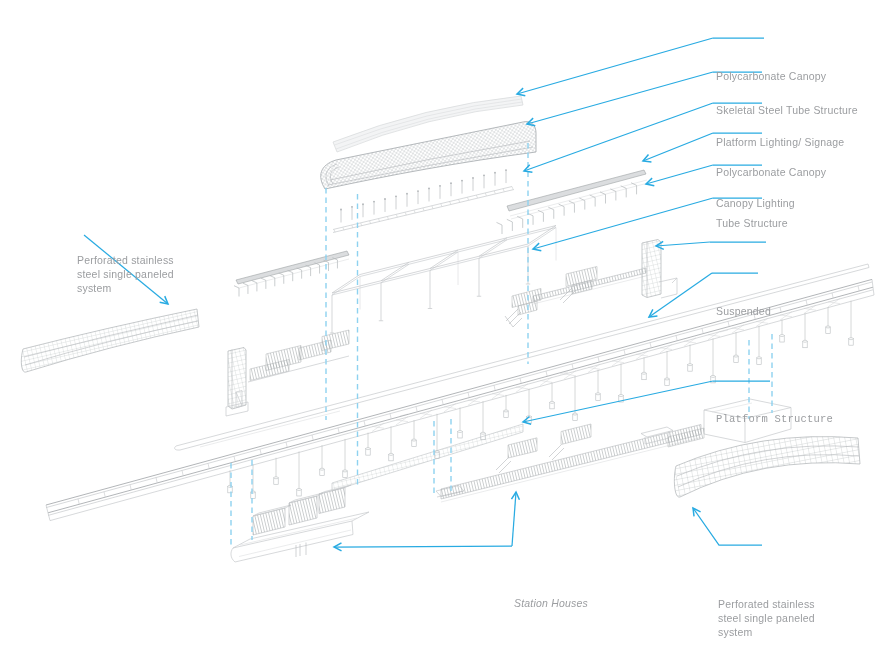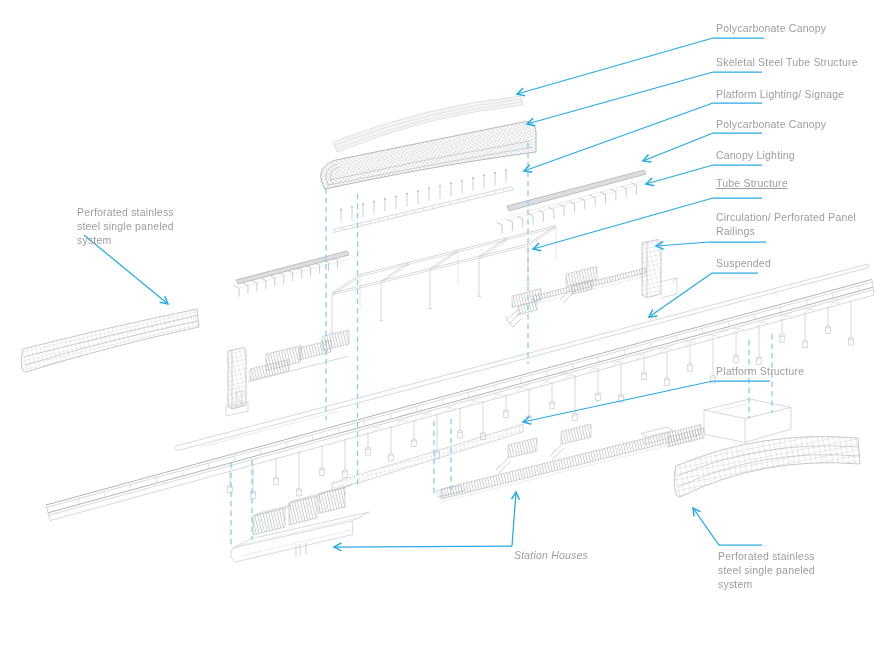--- a/index.html
+++ b/index.html
@@ -1,20 +1,20 @@
 <!DOCTYPE html>
 <html><head>
 <meta charset="utf-8">
 <style>
   html,body{margin:0;padding:0;background:#fff;}
   .stage{position:relative;width:880px;height:660px;background:#fff;overflow:hidden;
          font-family:"Liberation Sans", sans-serif;}
   .stage svg{position:absolute;left:0;top:0;}
   .lbl{position:absolute;font-size:10.5px;line-height:14px;color:#9b9da0;
-       letter-spacing:.2px;white-space:normal;}
+       letter-spacing:.2px;white-space:normal;margin-top:48px;}
   .w   {stroke:#c6c9cc;stroke-width:.7;fill:none;}
   .wf  {stroke:#d6d8da;stroke-width:.5;fill:none;}
   .wd  {stroke:#a9adb0;stroke-width:.9;fill:none;}
   .wm  {stroke:#b3b7ba;stroke-width:.6;fill:none;}
   .bl  {stroke:#29abe2;stroke-width:1.25;fill:none;}
   .ul  {stroke:#29abe2;stroke-width:1.25;}
   .dsh {stroke:#8ed2f0;stroke-width:1.4;stroke-dasharray:5.5 4;}
 </style>
 </head>
 <body>
@@ -497,20 +497,19 @@
     <line class="bl" x1="84" y1="235" x2="168" y2="304" marker-end="url(#arw)"></line>
     <path class="bl" d="M762,545 L719,545 L693,508" marker-end="url(#arw)"></path>
   </g>
 </svg>
 
   <div class="lbl" style="left:716px;top:21px;">Polycarbonate Canopy</div>
   <div class="lbl" style="left:716px;top:55px;">Skeletal Steel Tube Structure</div>
   <div class="lbl" style="left:716px;top:87px;">Platform Lighting/ Signage</div>
   <div class="lbl" style="left:716px;top:117px;">Polycarbonate Canopy</div>
   <div class="lbl" style="left:716px;top:148px;">Canopy Lighting</div>
-  <div class="lbl" style="left:716px;top:176px;text-decoration:underline;">Tube Structure</div>
-  <div class="lbl" style="left:716px;top:210px;width:142px;">Circulation/ Perforated Panel Railings</div>
+  <div class="lbl" style="left:716px;top:168px;">Tube Structure</div>
   <div class="lbl" style="left:716px;top:256px;">Suspended</div>
-  <div class="lbl" style="left:716px;top:364px;">Platform Structure</div>
+  <div class="lbl" style="left:716px;top:364px;font-family:Liberation Mono, monospace;">Platform Structure</div>
   <div class="lbl" style="left:514px;top:548px;font-style:italic;">Station Houses</div>
   <div class="lbl" style="left:77px;top:205px;width:120px;">Perforated stainless steel single paneled system</div>
   <div class="lbl" style="left:718px;top:549px;width:122px;">Perforated stainless steel single paneled system</div>
 </div>
 
 </body></html>

